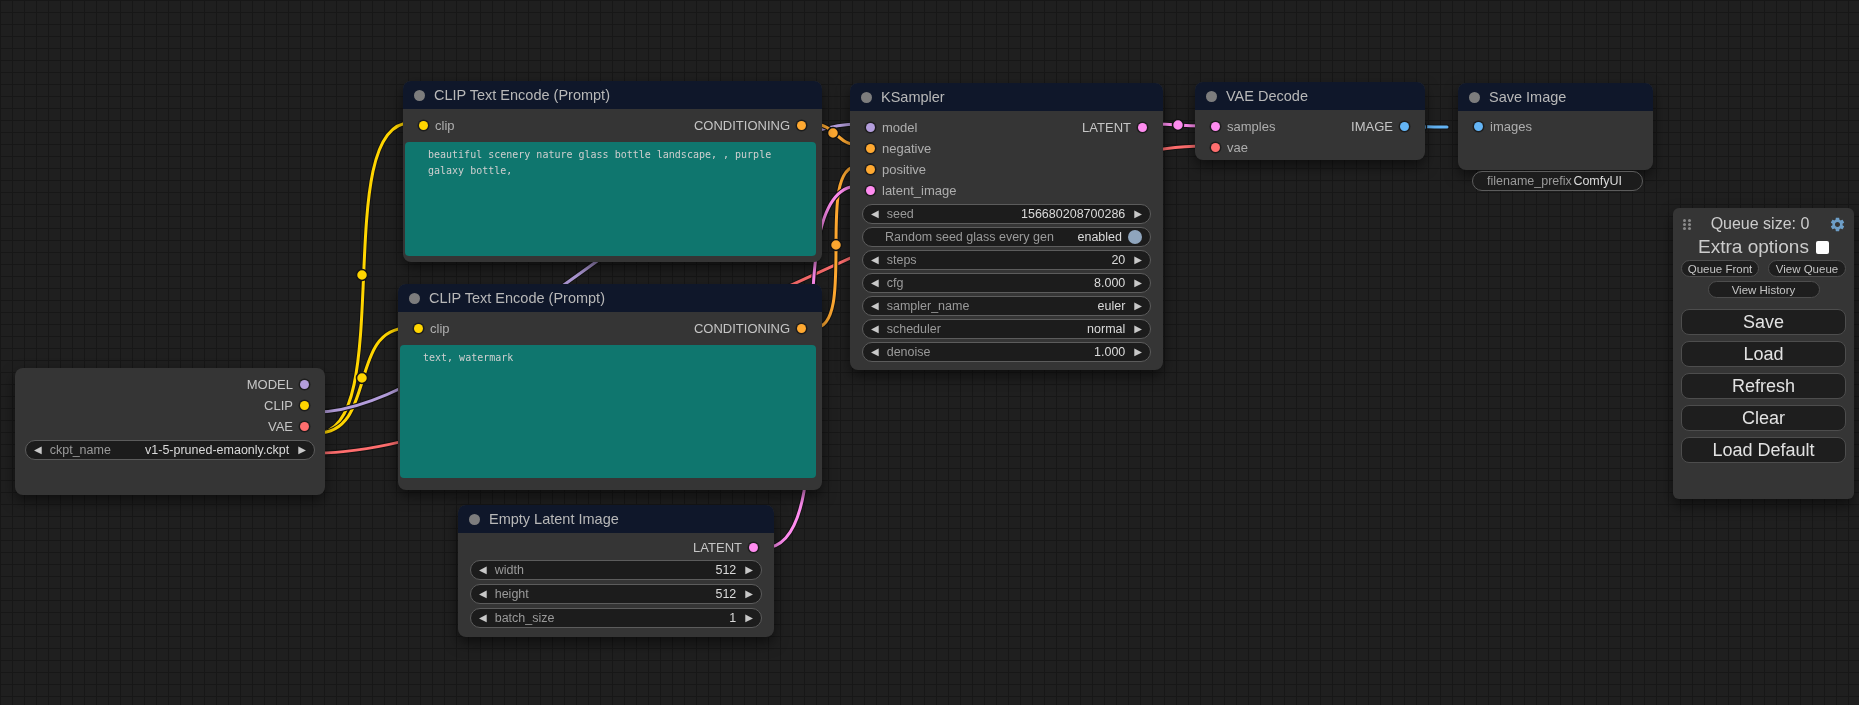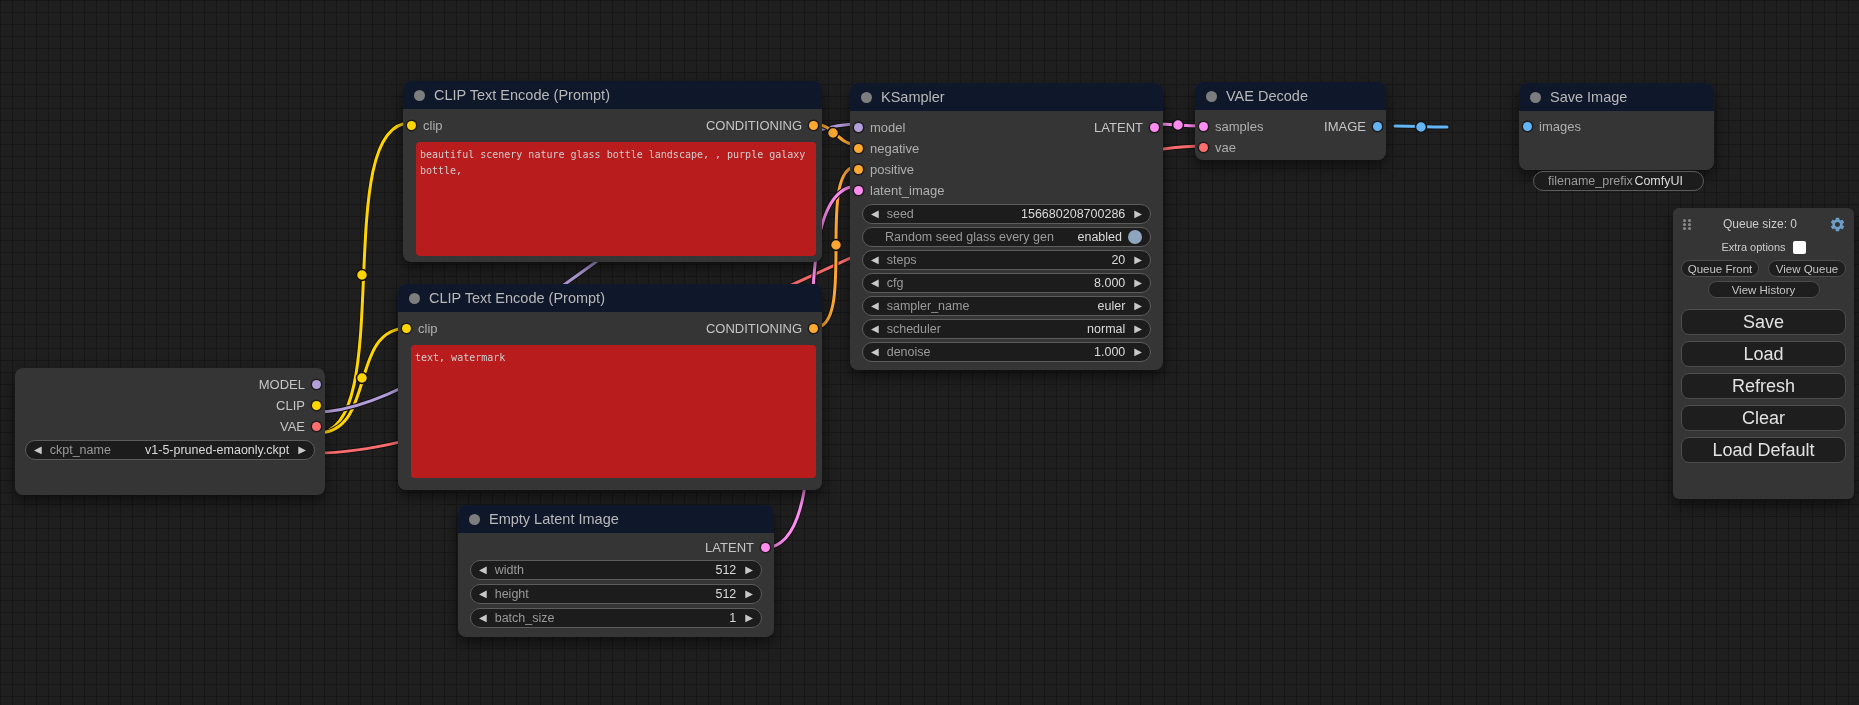--- a/index.html
+++ b/index.html
@@ -25,61 +25,61 @@
     box-shadow:0 6px 14px rgba(0,0,0,.55);
     color:#b9b9b9;
   }
   .node-title {
     height:28px; display:flex; align-items:center; gap:9px;
     padding:0 11px; font-size:14.5px; color:#b8b8b8;
     background:#0f172a; border-radius:8px 8px 0 0;
   }
   .collapse-dot { width:11px; height:11px; border-radius:50%; background:#7d7d7d; flex:0 0 auto; }
   .rows { padding-top:6px; }
-  .port-row { display:flex; align-items:center; justify-content:space-between; height:21px; padding:0 4px; font-size:13px;gap:12px; }
+  .port-row { display:flex; align-items:center; justify-content:space-between; height:21px; padding:0 16px; font-size:13px;gap:12px; }
   .port { display:flex; align-items:center; gap:7px; }
   .port.out { margin-left:auto; color:#c5c5c5; }
   .port.in { color:#aeaeae; }
   .dot { width:9px; height:9px; border-radius:50%; box-shadow:0 0 0 1.5px rgba(0,0,0,.45); flex:0 0 auto; }
   .pill {
     height:20px; margin:0 12px 4px 12px;
     background:#1c1c1c; border:1px solid #5c5c5c; border-radius:11px;
     display:flex; align-items:center; padding:0 8px; font-size:12.5px;
   }
   .pill .arrow { color:#c8c8c8; font-size:10px; line-height:1; }
   .pill .w-label { margin-left:8px; color:#9a9a9a; white-space:nowrap; }
   .pill .w-value { margin-left:auto; margin-right:9px; color:#dadada; white-space:nowrap; }
   .pill .toggle { width:14px; height:14px; border-radius:50%; background:#8fa5bd; flex:0 0 auto; }
   .textbox {
-    position:absolute; left:13px; right:6px;
-    background:#b91c1c; border-radius:4px;
+    position:absolute; left:2px; right:6px;
+    background:#0f766e; border-radius:4px;
     color:#cfcfcf; font-family:"DejaVu Sans Mono",monospace;
-    font-size:10px; line-height:1.55; padding:5px 4px;
+    font-size:10px; line-height:1.55; padding:5px 23px;
     white-space:pre-wrap;
   }
   
   #menu {
     position:absolute; z-index:3; left:1673px; top:208px; width:181px; height:291px;
     background:#353535; border-radius:6px; box-shadow:0 6px 14px rgba(0,0,0,.55);
     padding:7px 8px 8px 8px;
   }
   .menu-head { display:flex; align-items:center; height:18px; margin-bottom:5px; }
   .drag-dots { width:8px; height:11px; margin-left:2px; position:relative; flex:0 0 auto; }
   .drag-dots i { position:absolute; left:0; top:0; width:3px; height:3px; border-radius:50%; background:#8a8a8a;
     box-shadow:0 4px 0 #8a8a8a, 0 8px 0 #8a8a8a, 5px 0 0 #8a8a8a, 5px 4px 0 #8a8a8a, 5px 8px 0 #8a8a8a; }
-  .queue-size { flex:1; text-align:center; color:#cccccc; font-size:12px; }
+  .queue-size { flex:1; text-align:center; color:#cccccc; font-size:16px; }
   .gear { width:17px; height:17px; flex:0 0 auto; }
   .btn {
     display:flex; align-items:center; justify-content:center;
     background:#1e1e1e; border:1px solid #4d4d4d; color:#e2e2e2;
     border-radius:8px; width:100%; cursor:pointer;
   }
   .btn-queue { height:33px; font-size:19px; margin-bottom:7px; }
   .extra-row { display:flex; align-items:center; justify-content:center; gap:7px; height:18px; margin-bottom:4px; }
-  .extra-label { color:#cccccc; font-size:11px; }
+  .extra-label { color:#cccccc; font-size:19px; }
   .checkbox { width:13px; height:13px; background:#ffffff; border-radius:2px; }
   .small-row { display:flex; gap:9px; margin-bottom:4px; }
   .btn-sm { height:17px; font-size:11.5px; color:#c4c4c4; border-radius:9px; flex:1; }
   .btn-history { width:112px; margin:0 auto 11px auto; }
   .btn-big { height:26px; font-size:18px; margin-bottom:6px; }
 </style>
 </head>
 <body>
 
 <svg id="wires" width="1859" height="705">
@@ -292,21 +292,21 @@
     </div>
     <div class="pill">
       <span class="arrow">◀</span>
       <span class="w-label">denoise</span>
       <span class="w-value">1.000</span>
       <span class="arrow">▶</span>
     </div>
   </div>
 </div>
 
-<div class="node" style="left:1195px;top:82px;width:191px;height:78px;">
+<div class="node" style="left:1195px;top:82px;width:230px;height:78px;">
   <div class="node-title">
     <span class="collapse-dot"></span>
     <span>VAE Decode</span>
   </div>
   <div class="rows">
     <div class="port-row">
       <span class="port in">
           <span class="dot" style="background: rgb(255, 140, 240);"></span>
           <span>samples</span>
         </span>
@@ -317,21 +317,21 @@
     </div>
     <div class="port-row">
         <span class="port in">
           <span class="dot" style="background: rgb(255, 110, 110);"></span>
           <span>vae</span>
         </span>
       </div>
   </div>
 </div>
 
-<div class="node" style="left:1519px;top:83px;width:195px;height:87px;">
+<div class="node" style="left:1458px;top:83px;width:195px;height:87px;">
   <div class="node-title">
     <span class="collapse-dot"></span>
     <span>Save Image</span>
   </div>
   <div class="rows" style="padding-top:5px;">
     <div class="port-row" style="margin-bottom:1px;">
         <span class="port in">
           <span class="dot" style="background: rgb(100, 181, 246);"></span>
           <span>images</span>
         </span>

